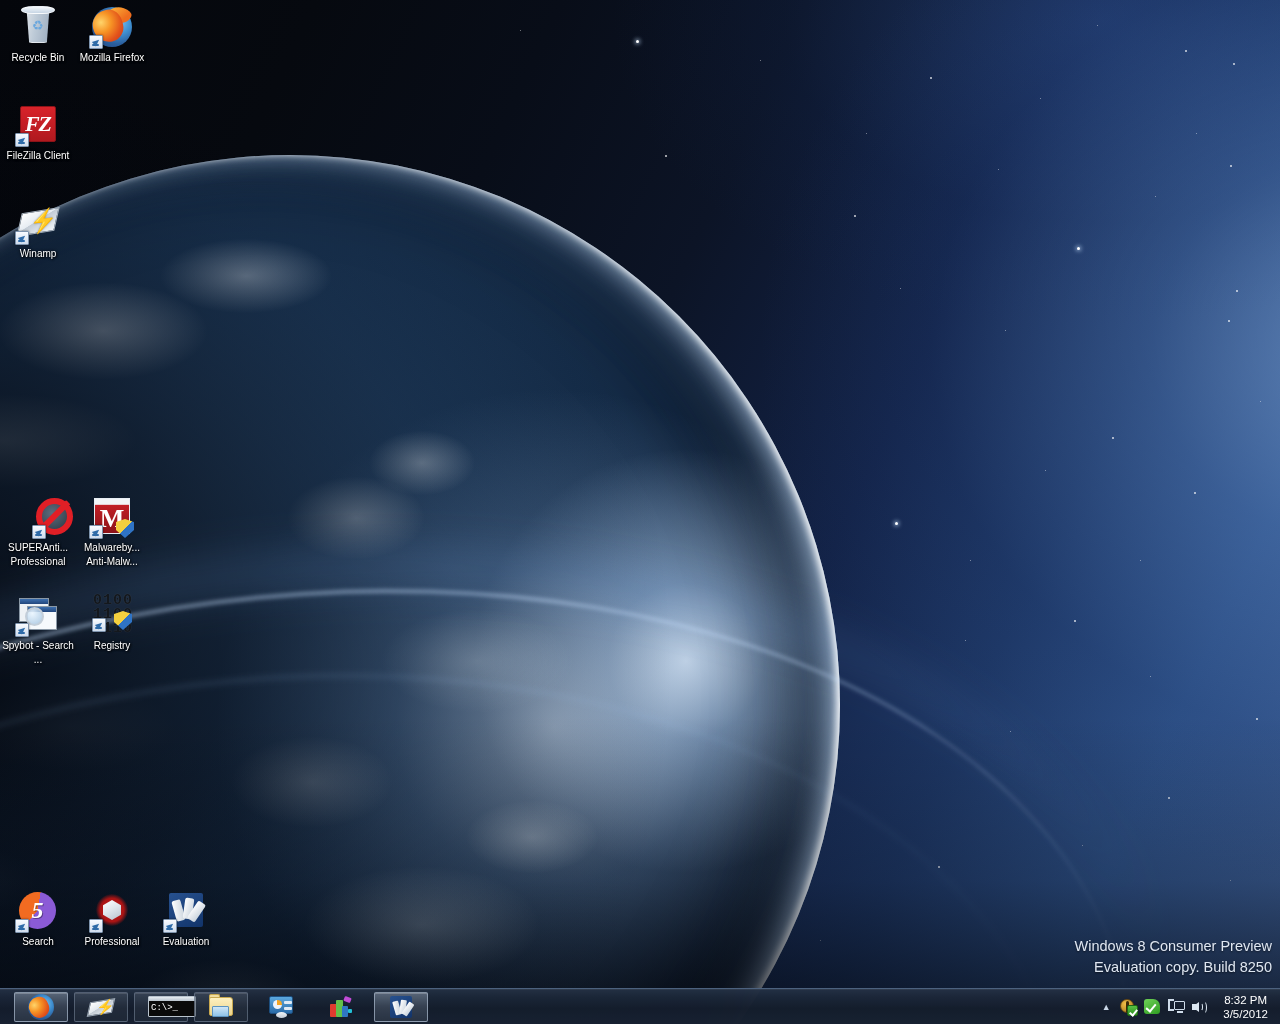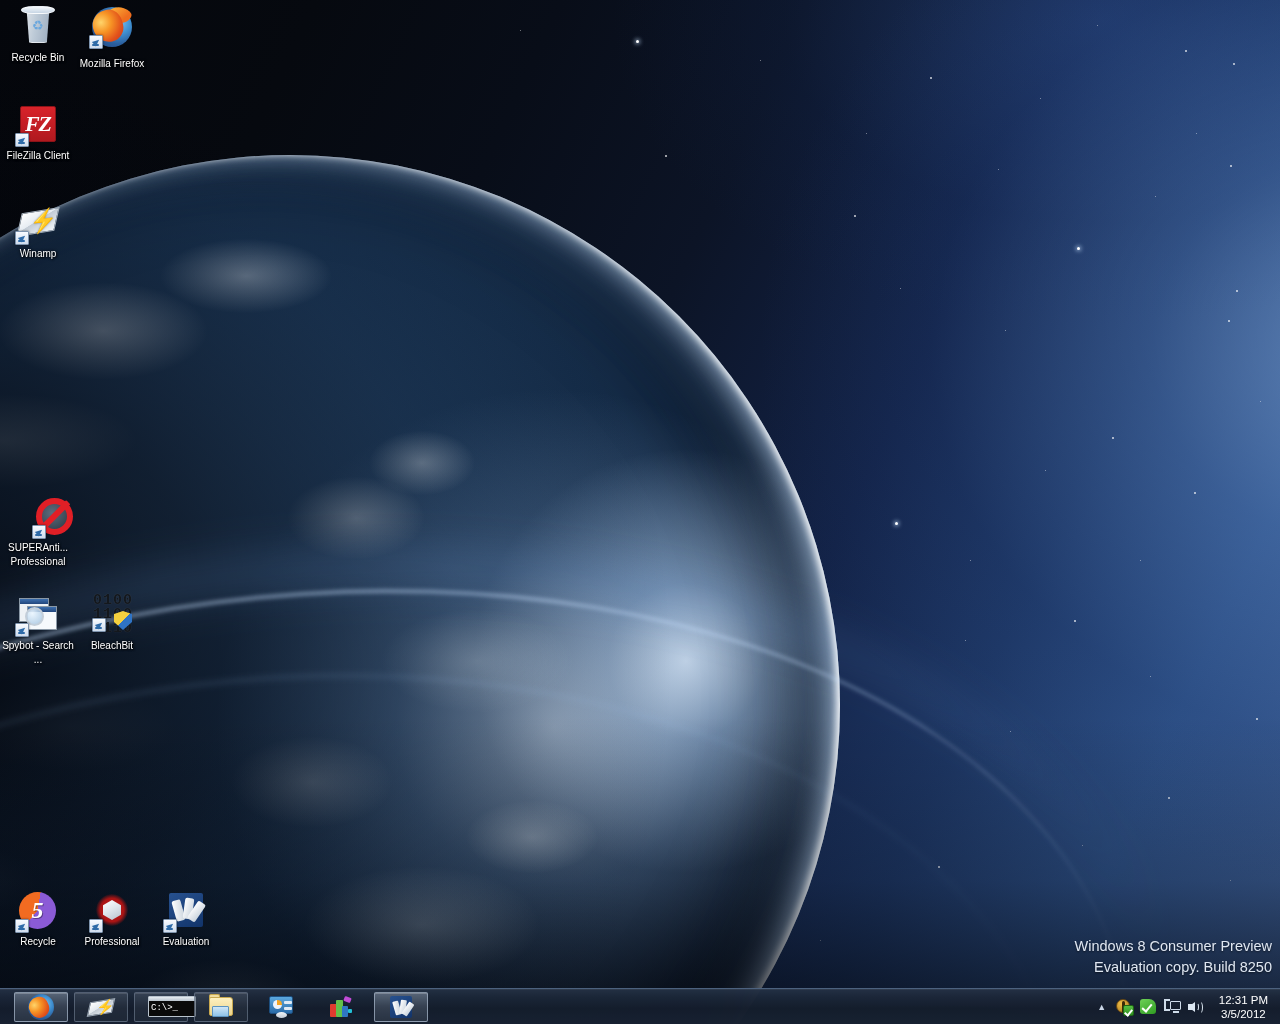--- a/index.html
+++ b/index.html
@@ -652,21 +652,21 @@
 
   <div class="icon-cell" style="left:0px; top:6px;">
     <div class="icon-art">
       <div class="ic-bin"></div>
       <div class="ic-bin-lid"></div>
       <div class="ic-bin-rec">♻</div>
     </div>
     <div class="icon-label">Recycle Bin</div>
   </div>
 
-  <div class="icon-cell" style="left:74px; top:6px;gap:6px;">
+  <div class="icon-cell" style="left:74px; top:6px;">
     <div class="icon-art">
       <div class="ic-ff"></div>
       <div class="ic-ff-tail"></div>
       <div class="ic-ff-fox"></div>
       <span class="shortcut"></span>
     </div>
     <div class="icon-label">Mozilla Firefox</div>
   </div>
 
   <div class="icon-cell" style="left:0px; top:104px;">
@@ -688,47 +688,55 @@
 
   <div class="icon-cell" style="left:0px; top:496px;align-items:flex-end;">
     <div class="icon-art">
       <div class="ic-sas"></div>
       <div class="ic-sas-bar"></div>
       <span class="shortcut"></span>
     </div>
     <div class="icon-label">SUPERAnti... Professional</div>
   </div>
 
+  <div class="icon-cell" style="left:74px; top:496px;">
+    <div class="icon-art">
+      <div class="ic-mb"></div>
+      <span class="shield" style="right:-1px; bottom:0px;"></span>
+      <span class="shortcut"></span>
+    </div>
+    <div class="icon-label">Malwareby... Anti-Malw...</div>
+  </div>
 
 
   <div class="icon-cell" style="left:0px; top:594px;">
     <div class="icon-art">
       <div class="ic-sb-win"></div>
       <div class="ic-sb-win2"></div>
       <div class="ic-sb-mag"></div>
       <span class="shortcut"></span>
     </div>
     <div class="icon-label">Spybot - Search ...</div>
   </div>
 
   <div class="icon-cell" style="left:74px; top:594px;">
     <div class="icon-art">
       <div class="ic-bb-txt">0100<br>1100<br>0110</div>
       <span class="shield" style="right:1px; bottom:6px;"></span>
       <span class="shortcut" style="left:1px; bottom:4px;"></span>
     </div>
-    <div class="icon-label">BleachBit</div>
+    <div class="icon-label">Registry</div>
   </div>
 
   <div class="icon-cell" style="left:0px; top:890px;">
     <div class="icon-art">
       <div class="ic-ws"></div>
       <span class="shortcut"></span>
     </div>
-    <div class="icon-label">Recycle</div>
+    <div class="icon-label">Search</div>
   </div>
 
   <div class="icon-cell" style="left:74px; top:890px;">
     <div class="icon-art">
       <div class="ic-ac-splat"></div>
       <div class="ic-ac-cube"></div>
       <span class="shortcut"></span>
     </div>
     <div class="icon-label">Professional</div>
   </div>
@@ -839,19 +847,19 @@
 
       <div class="tray-ico">
         <div class="tri-spk-box"></div>
           <div class="tri-spk"></div>
         <div class="tri-w1"></div>
           <div class="tri-w2"></div>
       </div>
     </div>
 
     <div class="tb-clock">
-      <div>12:31 PM</div>
+      <div>8:32 PM</div>
       <div>3/5/2012</div>
     </div>
 
   </div>
 
 </div>
 
 </body></html>

